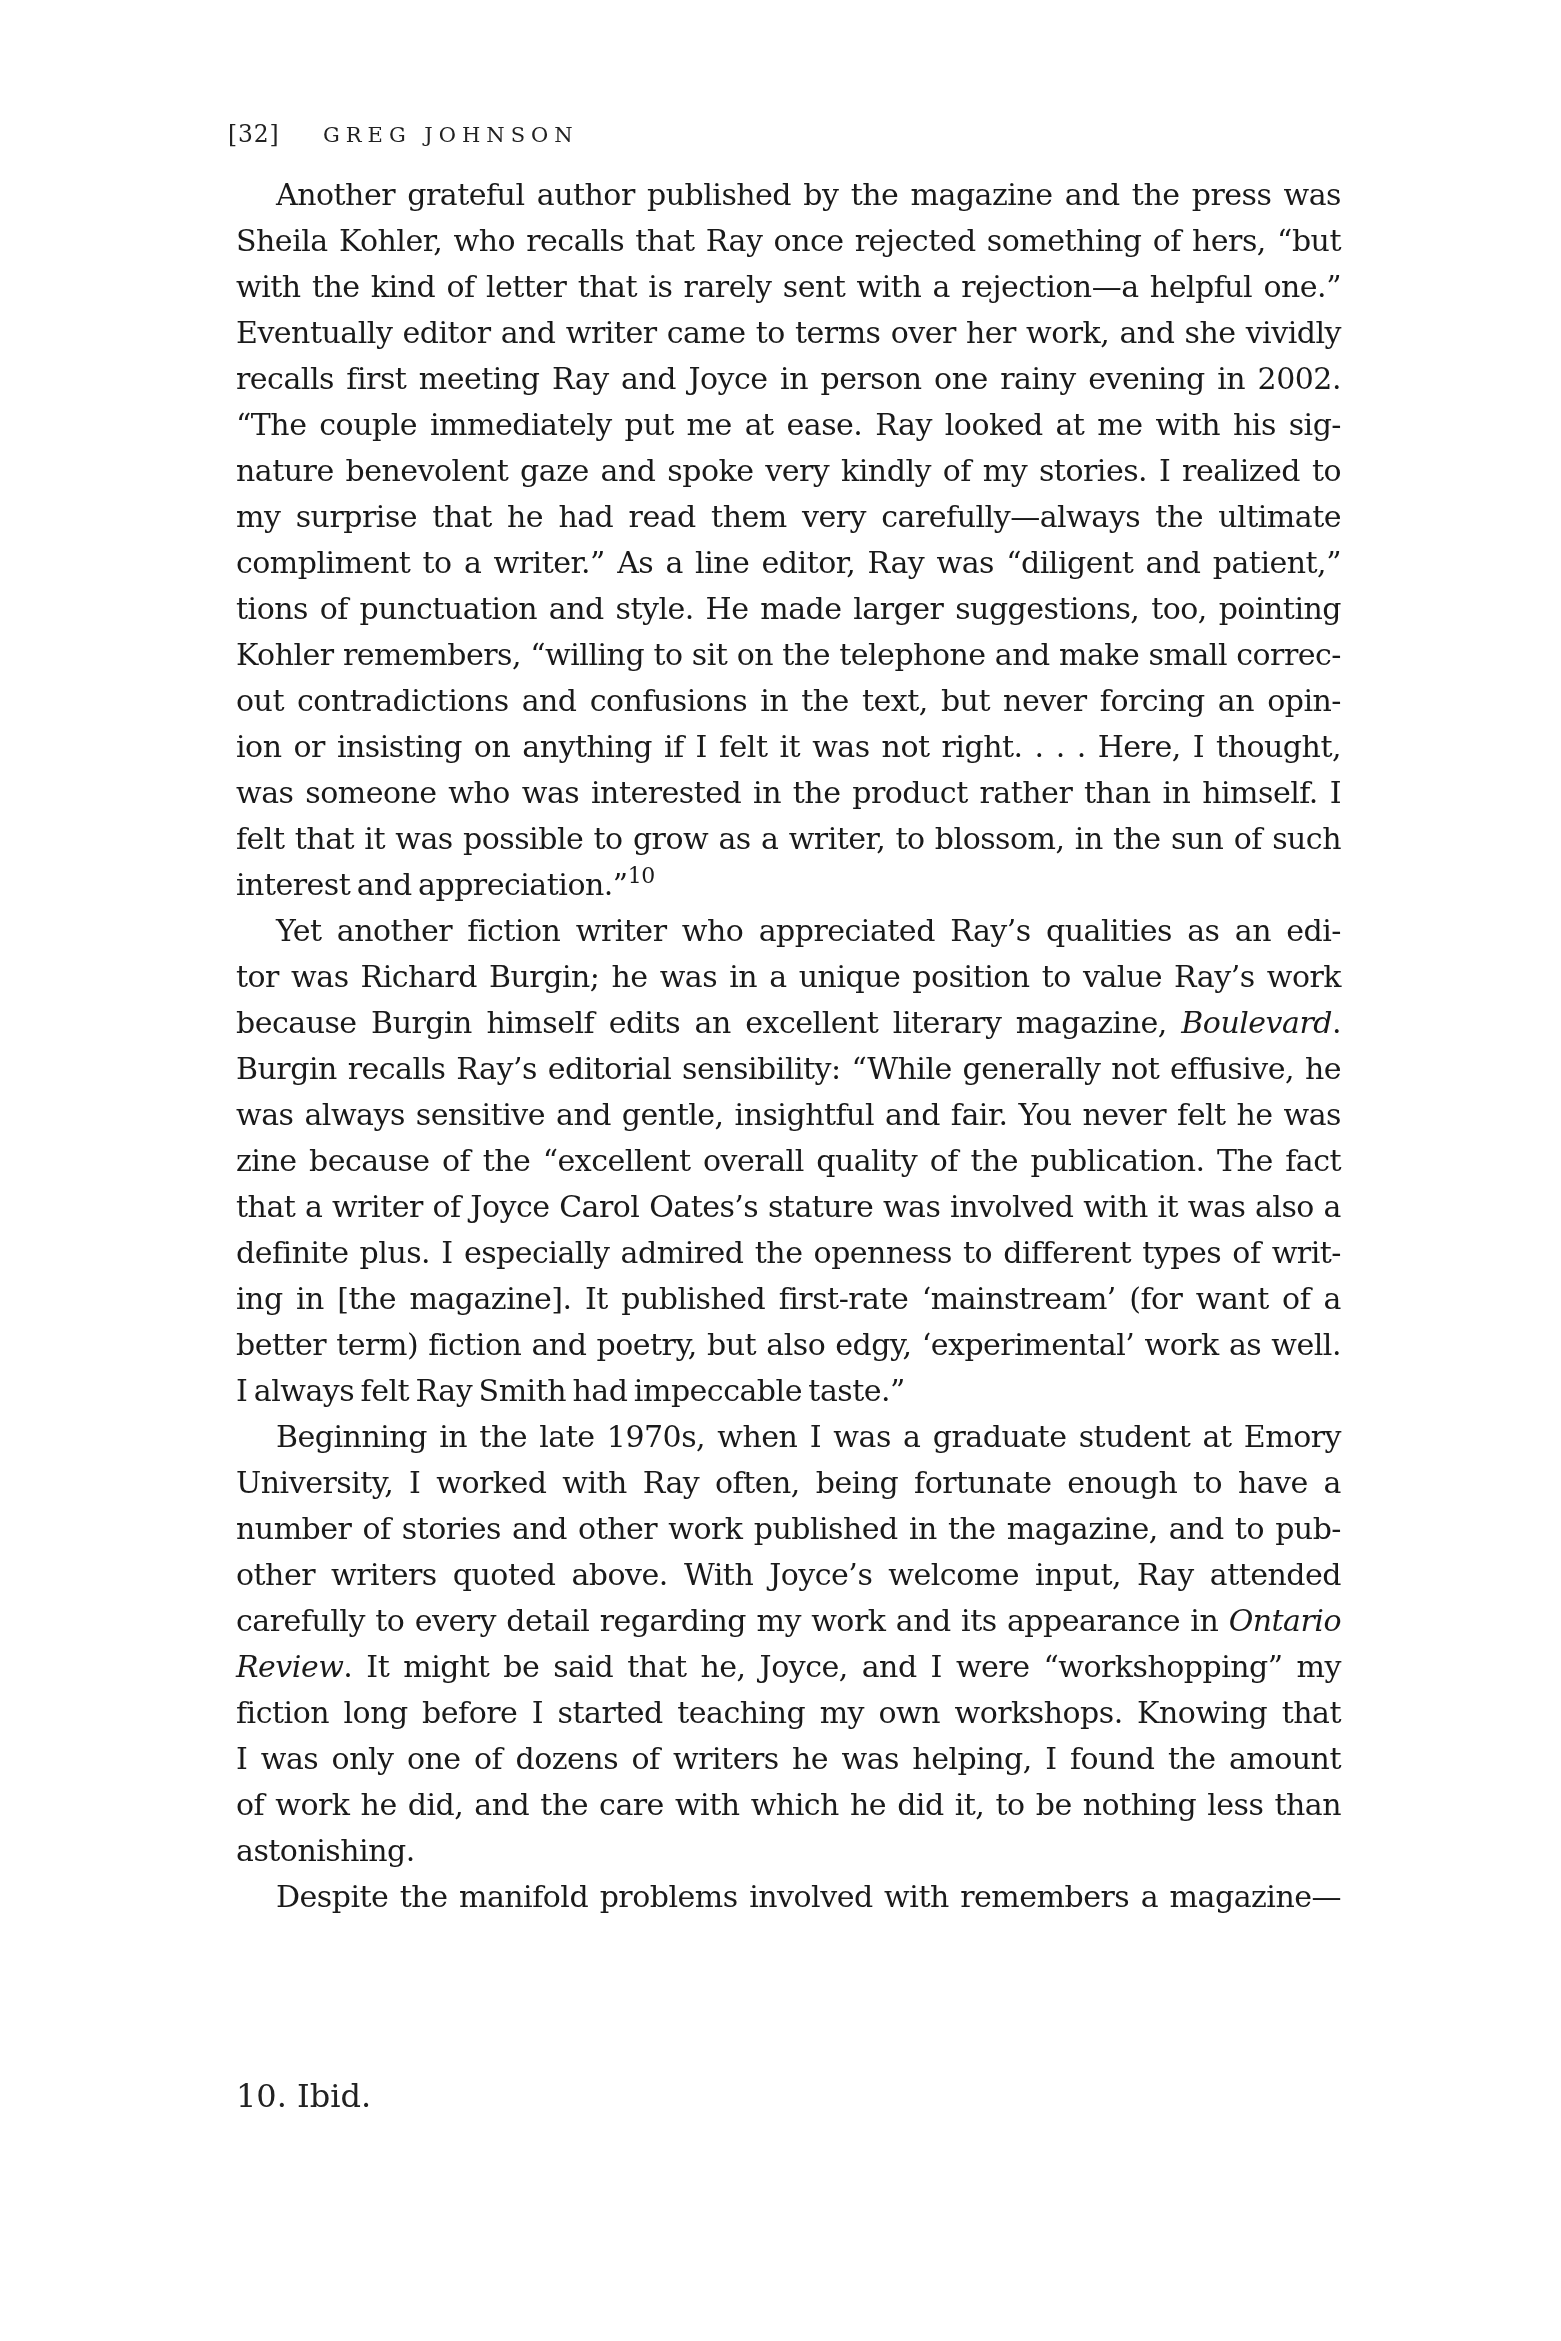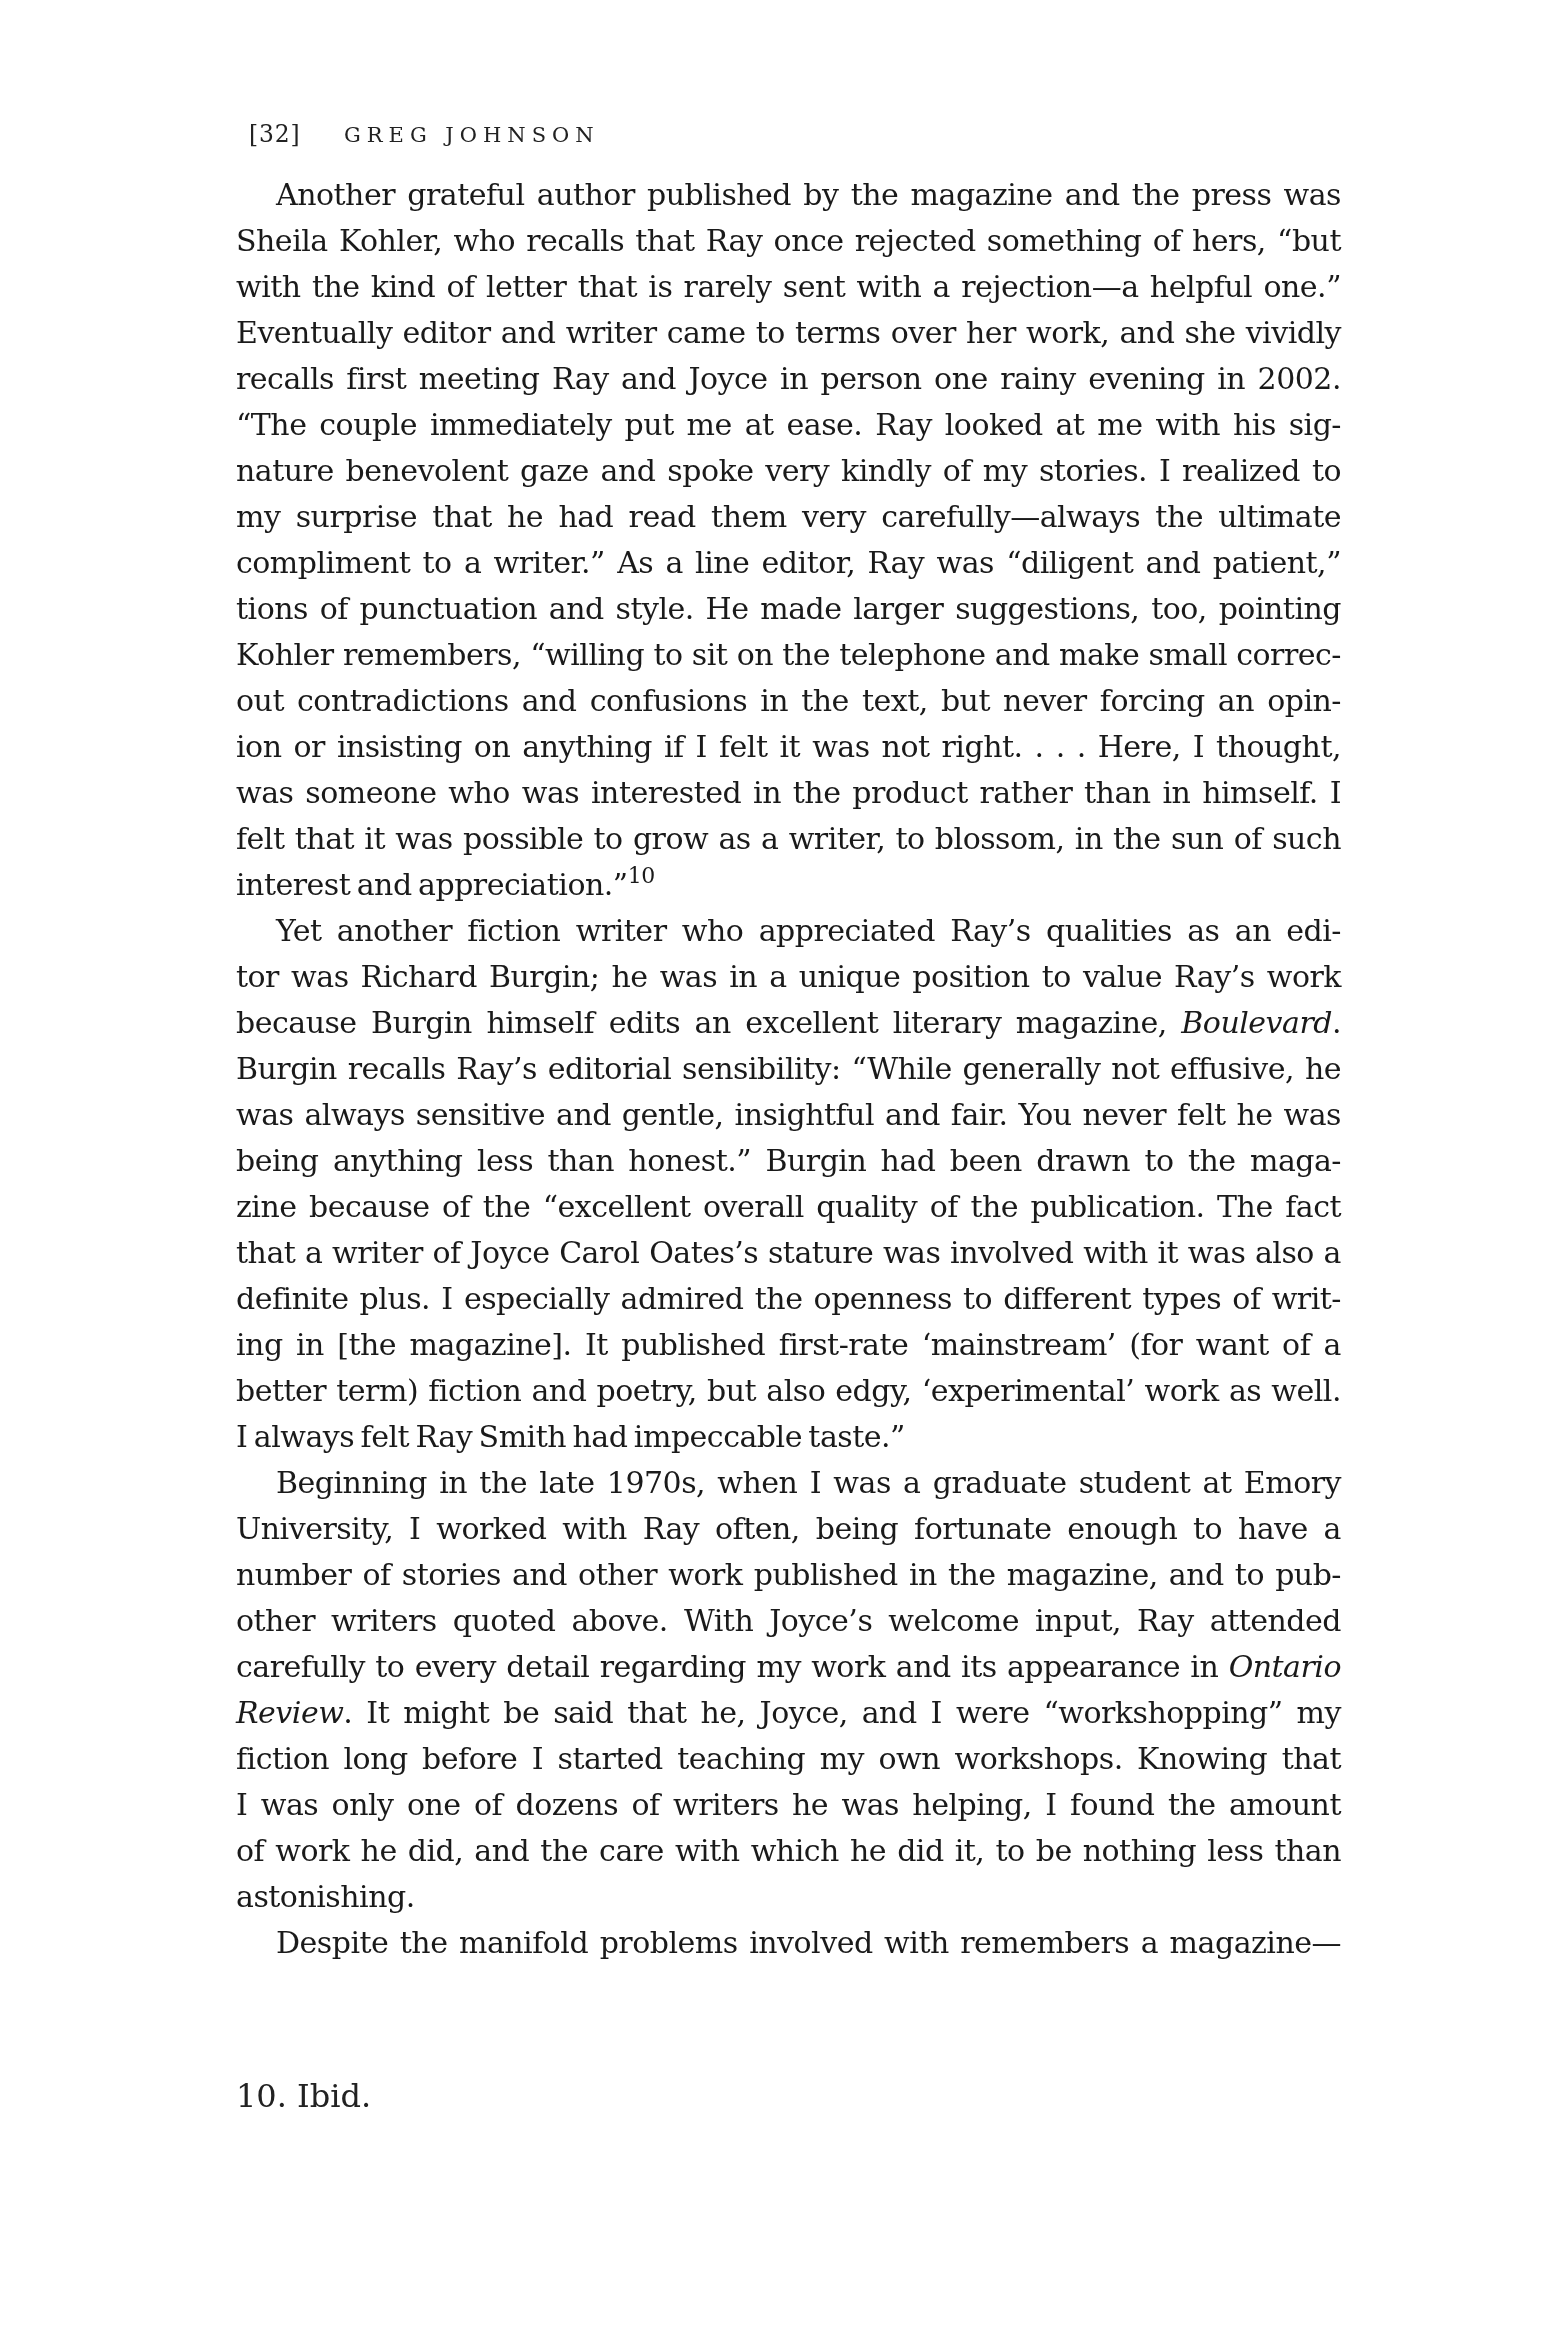--- a/index.html
+++ b/index.html
@@ -1,18 +1,18 @@
 <!DOCTYPE html>
 <html style="font-size:14px"><head>
 <meta charset="utf-8">
 <style>
   html, body { margin: 0; padding: 0; background: #ffffff; }
   body { width: 1561px; height: 2342px; position: relative; overflow: hidden;
          font-family: "DejaVu Serif", "Liberation Serif", serif; color: #1a1a1a; }
-  .running-head { position: absolute; left: 249px; top: 120px; font-size: 23.4px;
+  .running-head { position: absolute; left: 228px; top: 120px; font-size: 23.4px;
                   letter-spacing: 0.9px; color: #222; }
   .running-head .folio { margin-right: 35px; }
   .running-head .author { letter-spacing: 6px; font-size: 21px; }
   .body-text { position: absolute; left: 236px; top: 172px; width: 1105px; }
   .line { height: 46px; line-height: 46px; font-size: 30px;
           text-align: justify; text-align-last: justify; white-space: nowrap;
           word-spacing: -2.6px; letter-spacing: -0.5px; }
   .line.last { text-align-last: left; }
   .line.indent { padding-left: 40px; }
   .line i { font-style: italic; }
@@ -47,21 +47,20 @@
     <div class="line">felt that it was possible to grow as a writer, to blossom, in the sun of such</div>
     <div class="line last"><span>interest and appreciation.”</span><sup>10</sup></div>
   </div>
 
   <div>
     <div class="line indent">Yet another fiction writer who appreciated Ray’s qualities as an edi-</div>
     <div class="line">tor was Richard Burgin; he was in a unique position to value Ray’s work</div>
     <div class="line"><span>because Burgin himself edits an excellent literary magazine,</span> <i>Boulevard</i><span>.</span></div>
     <div class="line">Burgin recalls Ray’s editorial sensibility: “While generally not effusive, he</div>
     <div class="line">was always sensitive and gentle, insightful and fair. You never felt he was</div>
-    <div class="line">being anything less than honest.” Burgin had been drawn to the maga-</div>
     <div class="line">zine because of the “excellent overall quality of the publication. The fact</div>
     <div class="line">that a writer of Joyce Carol Oates’s stature was involved with it was also a</div>
     <div class="line">definite plus. I especially admired the openness to different types of writ-</div>
     <div class="line">ing in [the magazine]. It published first-rate ‘mainstream’ (for want of a</div>
     <div class="line">better term) fiction and poetry, but also edgy, ‘experimental’ work as well.</div>
     <div class="line last">I always felt Ray Smith had impeccable taste.”</div>
   </div>
 
   <div>
     <div class="line indent">Beginning in the late 1970s, when I was a graduate student at Emory</div>

